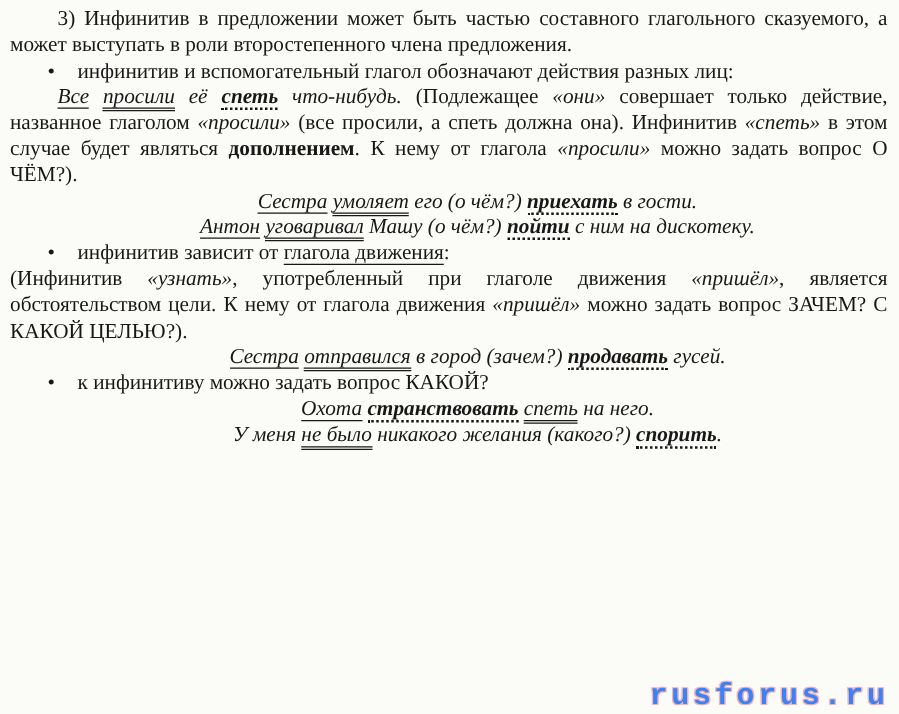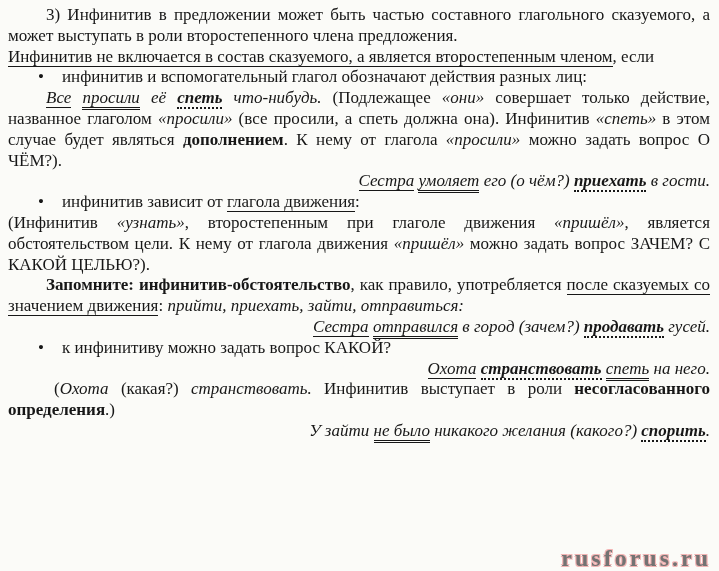--- a/index.html
+++ b/index.html
@@ -6,50 +6,48 @@
   body {
     width: 719px; height: 571px; overflow: hidden;
     background: #fbfbf8; color: #171717;
     font-family: "Liberation Serif", "DejaVu Serif", serif;
     font-size: 17px; line-height: 20.8px;
   }
   .page { position: relative; box-sizing: border-box; width: 719px; height: 571px; padding: 5px 9px 0 8px; }
   .para { margin: 0; text-align: justify; }
   .indent   { text-indent: 38px; }
   .indent46 { text-indent: 46px; }
-  .example  { padding-left: 46px; text-align: right; }
+  .example  { padding-left: 46px; text-align: center; }
   .bullet   { padding-left: 54px; position: relative; text-align: left; }
   .bullet-dot { position: absolute; left: 30px; top: 0; }
   .i  { font-style: italic; }
   .b  { font-weight: bold; }
   .u  { border-bottom: 1.5px solid currentColor; }
   .uu { border-bottom: 3.5px double currentColor; }
   .du { border-bottom: 2px dotted currentColor; }
   .watermark {
     position: absolute; right: 8px; bottom: 2px;
-    font-family: Liberation Serif, serif;
+    font-family: Liberation Mono, monospace;
     font-size: 24px; font-weight: bold; letter-spacing: 3px;
-    color: #737373;
+    color: #3b82f6;
     text-shadow: 1px 1px 0 #f2b4b4, -1px -1px 0 #f2b4b4, 1px -1px 0 #f2b4b4, -1px 1px 0 #f2b4b4;
     margin-left: 26px;
   }
 </style>
 </head>
 <body>
 
 <div class="page">
   <main>
       <div class="para indent"><span>3) Инфинитив в предложении может быть частью составного глагольного сказуемого, а может выступать в роли второстепенного члена предложения.</span></div>
-      <div class="para"><span class="u">Инфинитив не включается в состав сказуемого, а является второстепенным членом</span><span>, если</span></div>
       <div class="para bullet"><span class="bullet-dot">•</span><span>инфинитив и вспомогательный глагол обозначают действия разных лиц:</span></div>
       <div class="para indent"><span class="i u">Все</span><span class="i"> </span><span class="i uu">просили</span><span class="i"> её </span><span class="i b du">спеть</span><span class="i"> что-нибудь. </span><span>(Подлежащее </span><span class="i">«они»</span><span> совершает только действие, названное глаголом </span><span class="i">«просили»</span><span> (все просили, а спеть должна она). Инфинитив </span><span class="i">«спеть»</span><span> в этом случае будет являться </span><span class="b">дополнением</span><span>. К нему от глагола </span><span class="i">«просили»</span><span> можно задать вопрос О ЧЁМ?).</span></div>
       <div class="para example"><span class="i u">Сестра</span><span class="i"> </span><span class="i uu">умоляет</span><span class="i"> его (о чём?) </span><span class="i b du">приехать</span><span class="i"> в гости.</span></div>
+      <div class="para example"><span class="i u">Антон</span><span class="i"> </span><span class="i uu">уговаривал</span><span class="i"> Машу (о чём?) </span><span class="i b du">пойти</span><span class="i"> с ним на дискотеку.</span></div>
       <div class="para bullet"><span class="bullet-dot">•</span><span>инфинитив зависит от </span><span class="u">глагола движения</span><span>:</span></div>
-      <div class="para"><span>(Инфинитив </span><span class="i">«узнать»</span><span>,  второстепенным при глаголе движения </span><span class="i">«пришёл»</span><span>, является обстоятельством цели. К нему от глагола движения </span><span class="i">«пришёл»</span><span> можно задать вопрос ЗАЧЕМ? С КАКОЙ ЦЕЛЬЮ?).</span></div>
-      <div class="para indent"><span class="b">Запомните: инфинитив-обстоятельство</span><span>, как правило, употребляется </span><span class="u">после сказуемых со значением движения</span><span>: </span><span class="i">прийти, приехать, зайти, отправиться:</span></div>
+      <div class="para"><span>(Инфинитив </span><span class="i">«узнать»</span><span>,  употребленный при глаголе движения </span><span class="i">«пришёл»</span><span>, является обстоятельством цели. К нему от глагола движения </span><span class="i">«пришёл»</span><span> можно задать вопрос ЗАЧЕМ? С КАКОЙ ЦЕЛЬЮ?).</span></div>
       <div class="para example"><span class="i u">Сестра</span><span class="i"> </span><span class="i uu">отправился</span><span class="i"> в город (зачем?) </span><span class="i b du">продавать</span><span class="i"> гусей.</span></div>
       <div class="para bullet"><span class="bullet-dot">•</span><span>к инфинитиву можно задать вопрос КАКОЙ?</span></div>
       <div class="para example"><span class="i u">Охота</span><span class="i"> </span><span class="i b du">странствовать</span><span class="i"> </span><span class="i uu">спеть</span><span class="i"> на него.</span></div>
-      <div class="para indent46"><span>(</span><span class="i">Охота</span><span> (какая?) </span><span class="i">странствовать.</span><span> Инфинитив выступает в роли </span><span class="b">несогласованного определения</span><span>.)</span></div>
-      <div class="para example"><span class="i">У зайти </span><span class="i uu">не было</span><span class="i"> никакого желания (какого?) </span><span class="i b du">спорить</span><span class="i">.</span></div>
+      <div class="para example"><span class="i">У меня </span><span class="i uu">не было</span><span class="i"> никакого желания (какого?) </span><span class="i b du">спорить</span><span class="i">.</span></div>
     </main>
   <div class="watermark">rusforus.ru</div>
 </div>
 
 </body></html>

